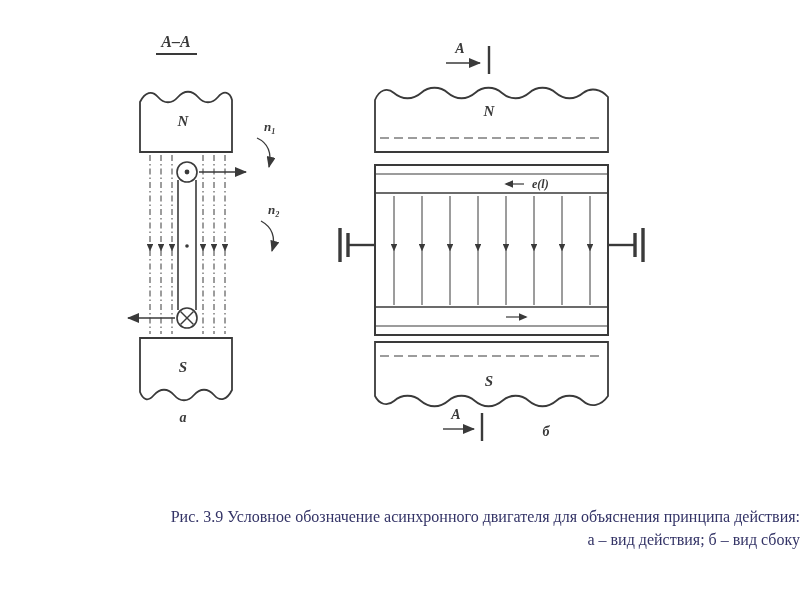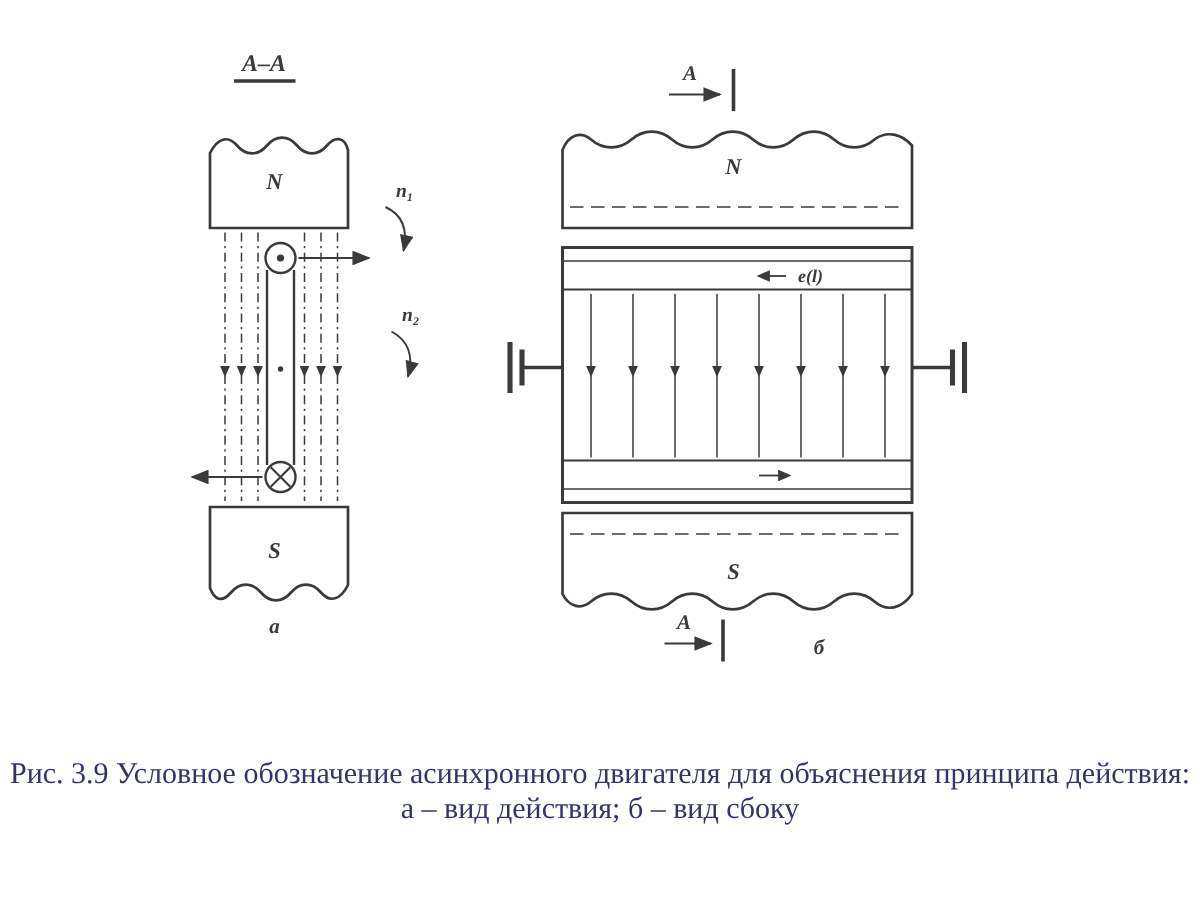--- a/index.html
+++ b/index.html
@@ -4,22 +4,22 @@
 <style>
   html,body{margin:0;padding:0;background:#ffffff;}
   .slide{position:relative;width:800px;height:600px;background:#ffffff;overflow:hidden;
          font-family:"Liberation Serif",serif;}
   .diagram{display:block;}
   .ink{stroke:#3a3a3a;fill:none;}
   .ink-fill{fill:#3a3a3a;stroke:none;}
   .pole{stroke:#3a3a3a;fill:#ffffff;stroke-width:1.8;}
   svg text{fill:#3a3a3a;font-family:"Liberation Serif",serif;}
   .lbl{font-style:italic;font-weight:bold;}
-  .caption{position:absolute;left:0;right:0;top:505px;text-align:center;
-           color:#333366;font-size:20px;line-height:23px;}
+  .caption{position:absolute;left:0;right:0;top:505px;text-align:right;
+           color:#333366;font-size:16px;line-height:23px;}
 </style>
 </head>
 <body>
 
 <div class="slide">
 
   <svg class="diagram" width="800" height="470" viewBox="0 0 800 470">
     <defs>
       <marker id="arr" viewBox="0 0 10 8" refX="9" refY="4" markerWidth="9" markerHeight="7" orient="auto">
         <path d="M0,0 L10,4 L0,8 z" fill="#3a3a3a"></path>

